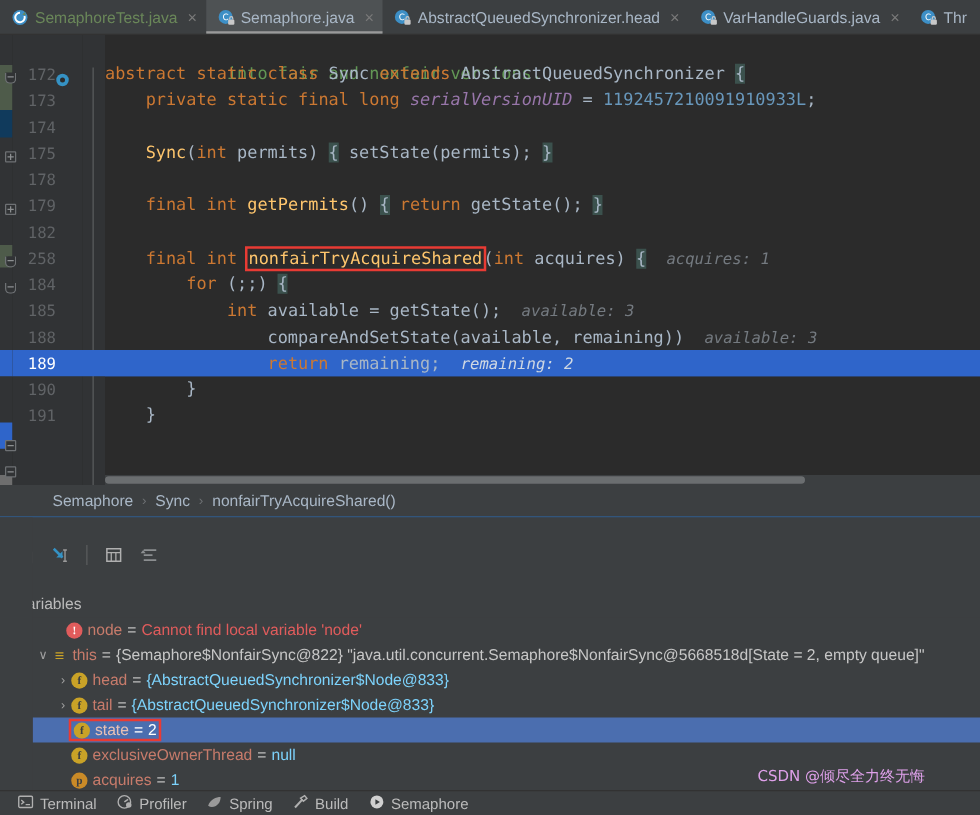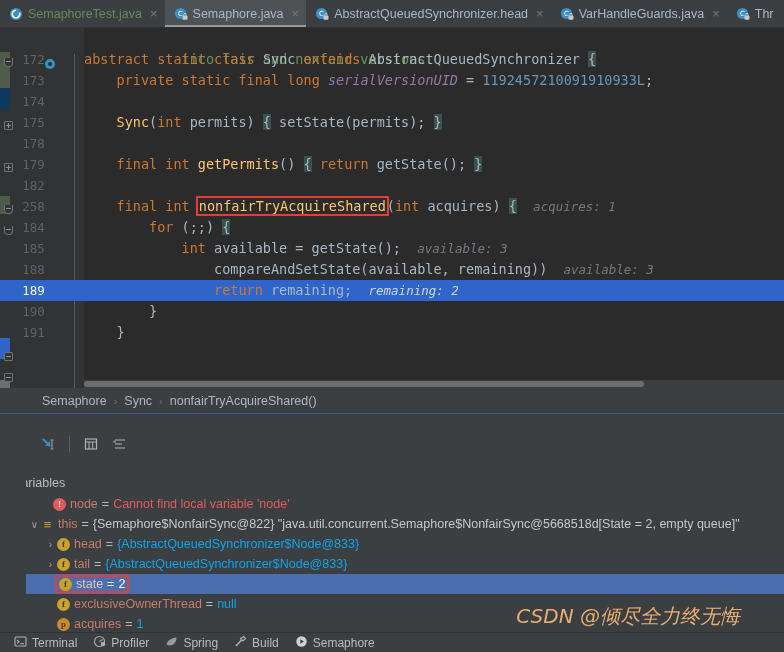--- a/index.html
+++ b/index.html
@@ -156,21 +156,21 @@
     position: absolute; top: 0; left: 26px; right: 0; height: 138px;
     background: #3c3f41; overflow: hidden;
   }
   .vrow {
     height: 20px; display: flex; align-items: center;
     font-size: 12.5px; white-space: nowrap; color: #bbbbbb;
   }
   .vrow.sel { background: #4b6eaf; }
   .vname { color: #c77b6b; }
   .veq { color: #bbbbbb; margin: 0 4px; }
-  .vval { color: #0ea5e9; }
+  .vval { color: #7dd3fc; }
   .vstr { color: #c7c7c7; }
   .verr { color: #e05c5c; }
   .expander {
     width: 13px; text-align: center; color: #a0a0a0; font-size: 10px; flex: none;
   }
   .badge {
     width: 13px; height: 13px; border-radius: 50%; flex: none;
     display: flex; align-items: center; justify-content: center;
     font-size: 9px; font-weight: bold; margin-right: 4px;
     font-family: "Liberation Serif", serif;
@@ -188,22 +188,22 @@
   .statusbar {
     position: absolute; bottom: 0; left: 0; width: 784px; height: 20px;
     background: #3c3f41; display: flex; align-items: center;
     gap: 16px; padding-left: 14px; font-size: 12px; color: #bbbbbb;
     border-top: 1px solid #323232;
   }
   .sitem { display: flex; align-items: center; gap: 5px; }
 
   .watermark {
     position: absolute; right: 8px; bottom: 22px;
-    font-size: 20px; color: #fdba74;
-    font-family: "DejaVu Sans", sans-serif; opacity: .9; font-style: italic;
+    font-size: 12px; color: #f0abfc;
+    font-family: "DejaVu Sans", sans-serif; opacity: .9;
   }
   .leftrail {
     position: absolute; left: 0; top: 414px; width: 26px; height: 218px;
     background: #3c3f41;
   }
   .hscroll {
     position: absolute; left: 84px; right: 0; bottom: 0; height: 8px;
     background: #3c3f41;
   }
   .hscroll i {

